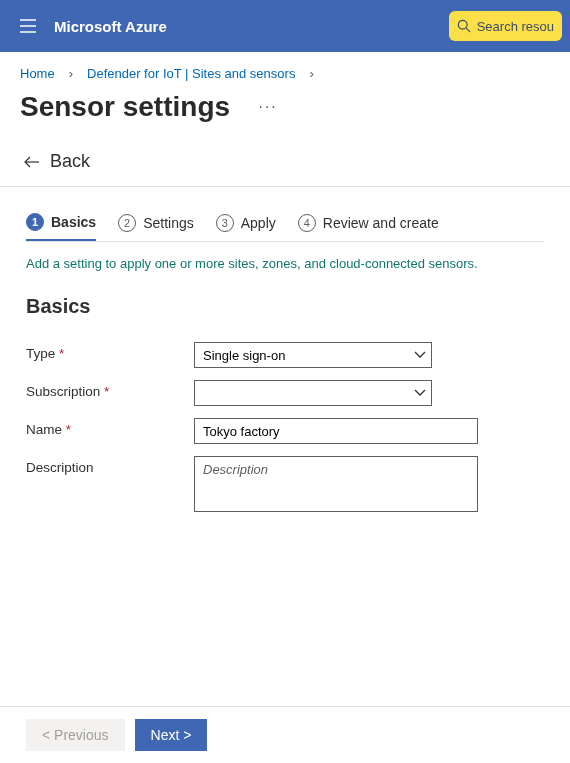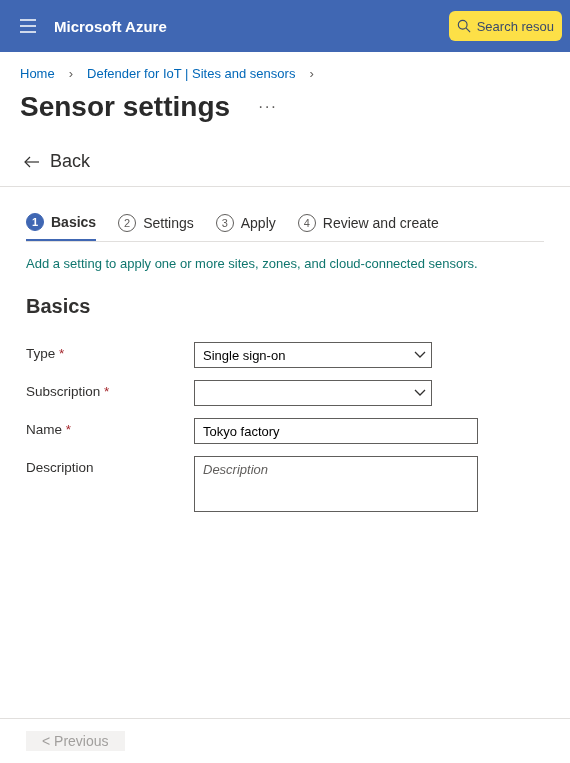--- a/index.html
+++ b/index.html
@@ -187,21 +187,21 @@
       position: absolute;
       left: 0;
       right: 0;
       bottom: 0;
       padding: 12px 26px 12px 26px;
       border-top: 1px solid #e1dfdd;
       display: flex;
       gap: 10px;
     }
     .btn {
-      height: 20px;
+      height: 32px;
       padding: 0 16px;
       font-size: 14px;
       border: none;
       cursor: pointer;
       font-family: inherit;
     }
     .btn-secondary {
       background: #f3f2f1;
       color: #a19f9d;
     }
@@ -320,13 +320,14 @@
     <div class="form-label">
       <span>Description</span>
     </div>
     <textarea class="form-control" placeholder="Description" style=""></textarea>
   </div>
 
 </div>
 
 <div class="footer">
   <button class="btn btn-secondary">&lt; Previous</button>
+  <button class="btn btn-primary">Next &gt;</button>
 </div>
 
 </body></html>

